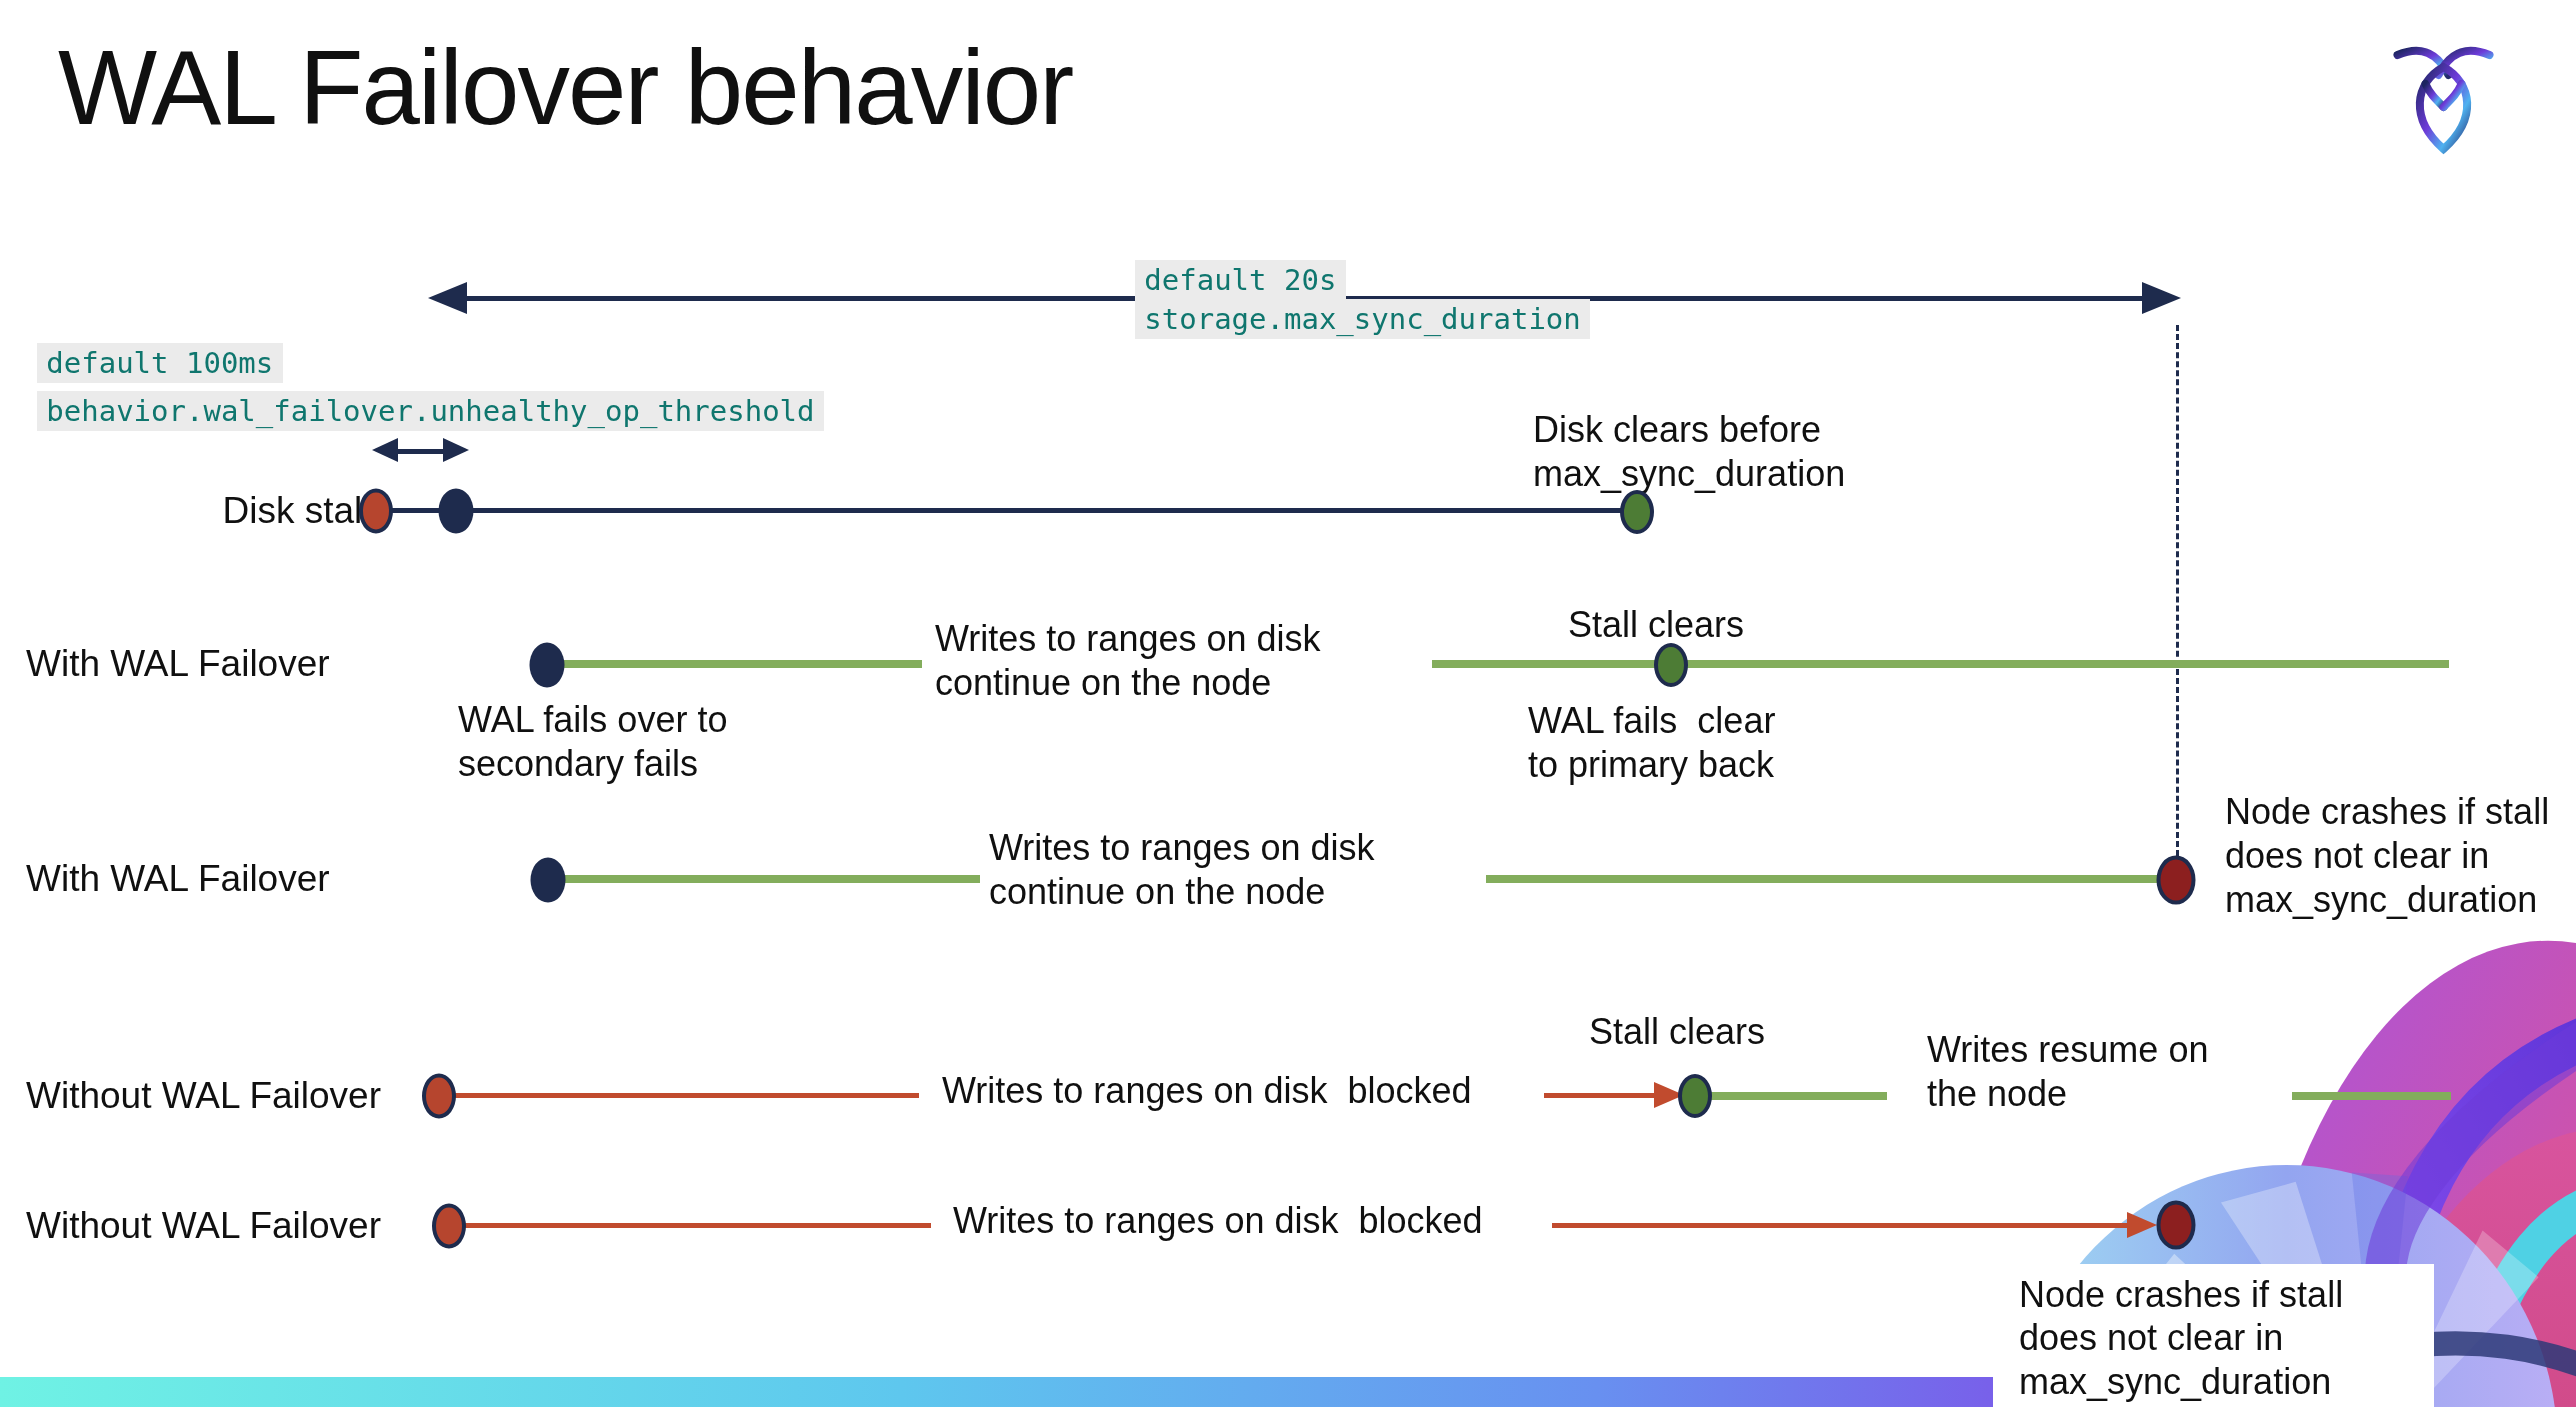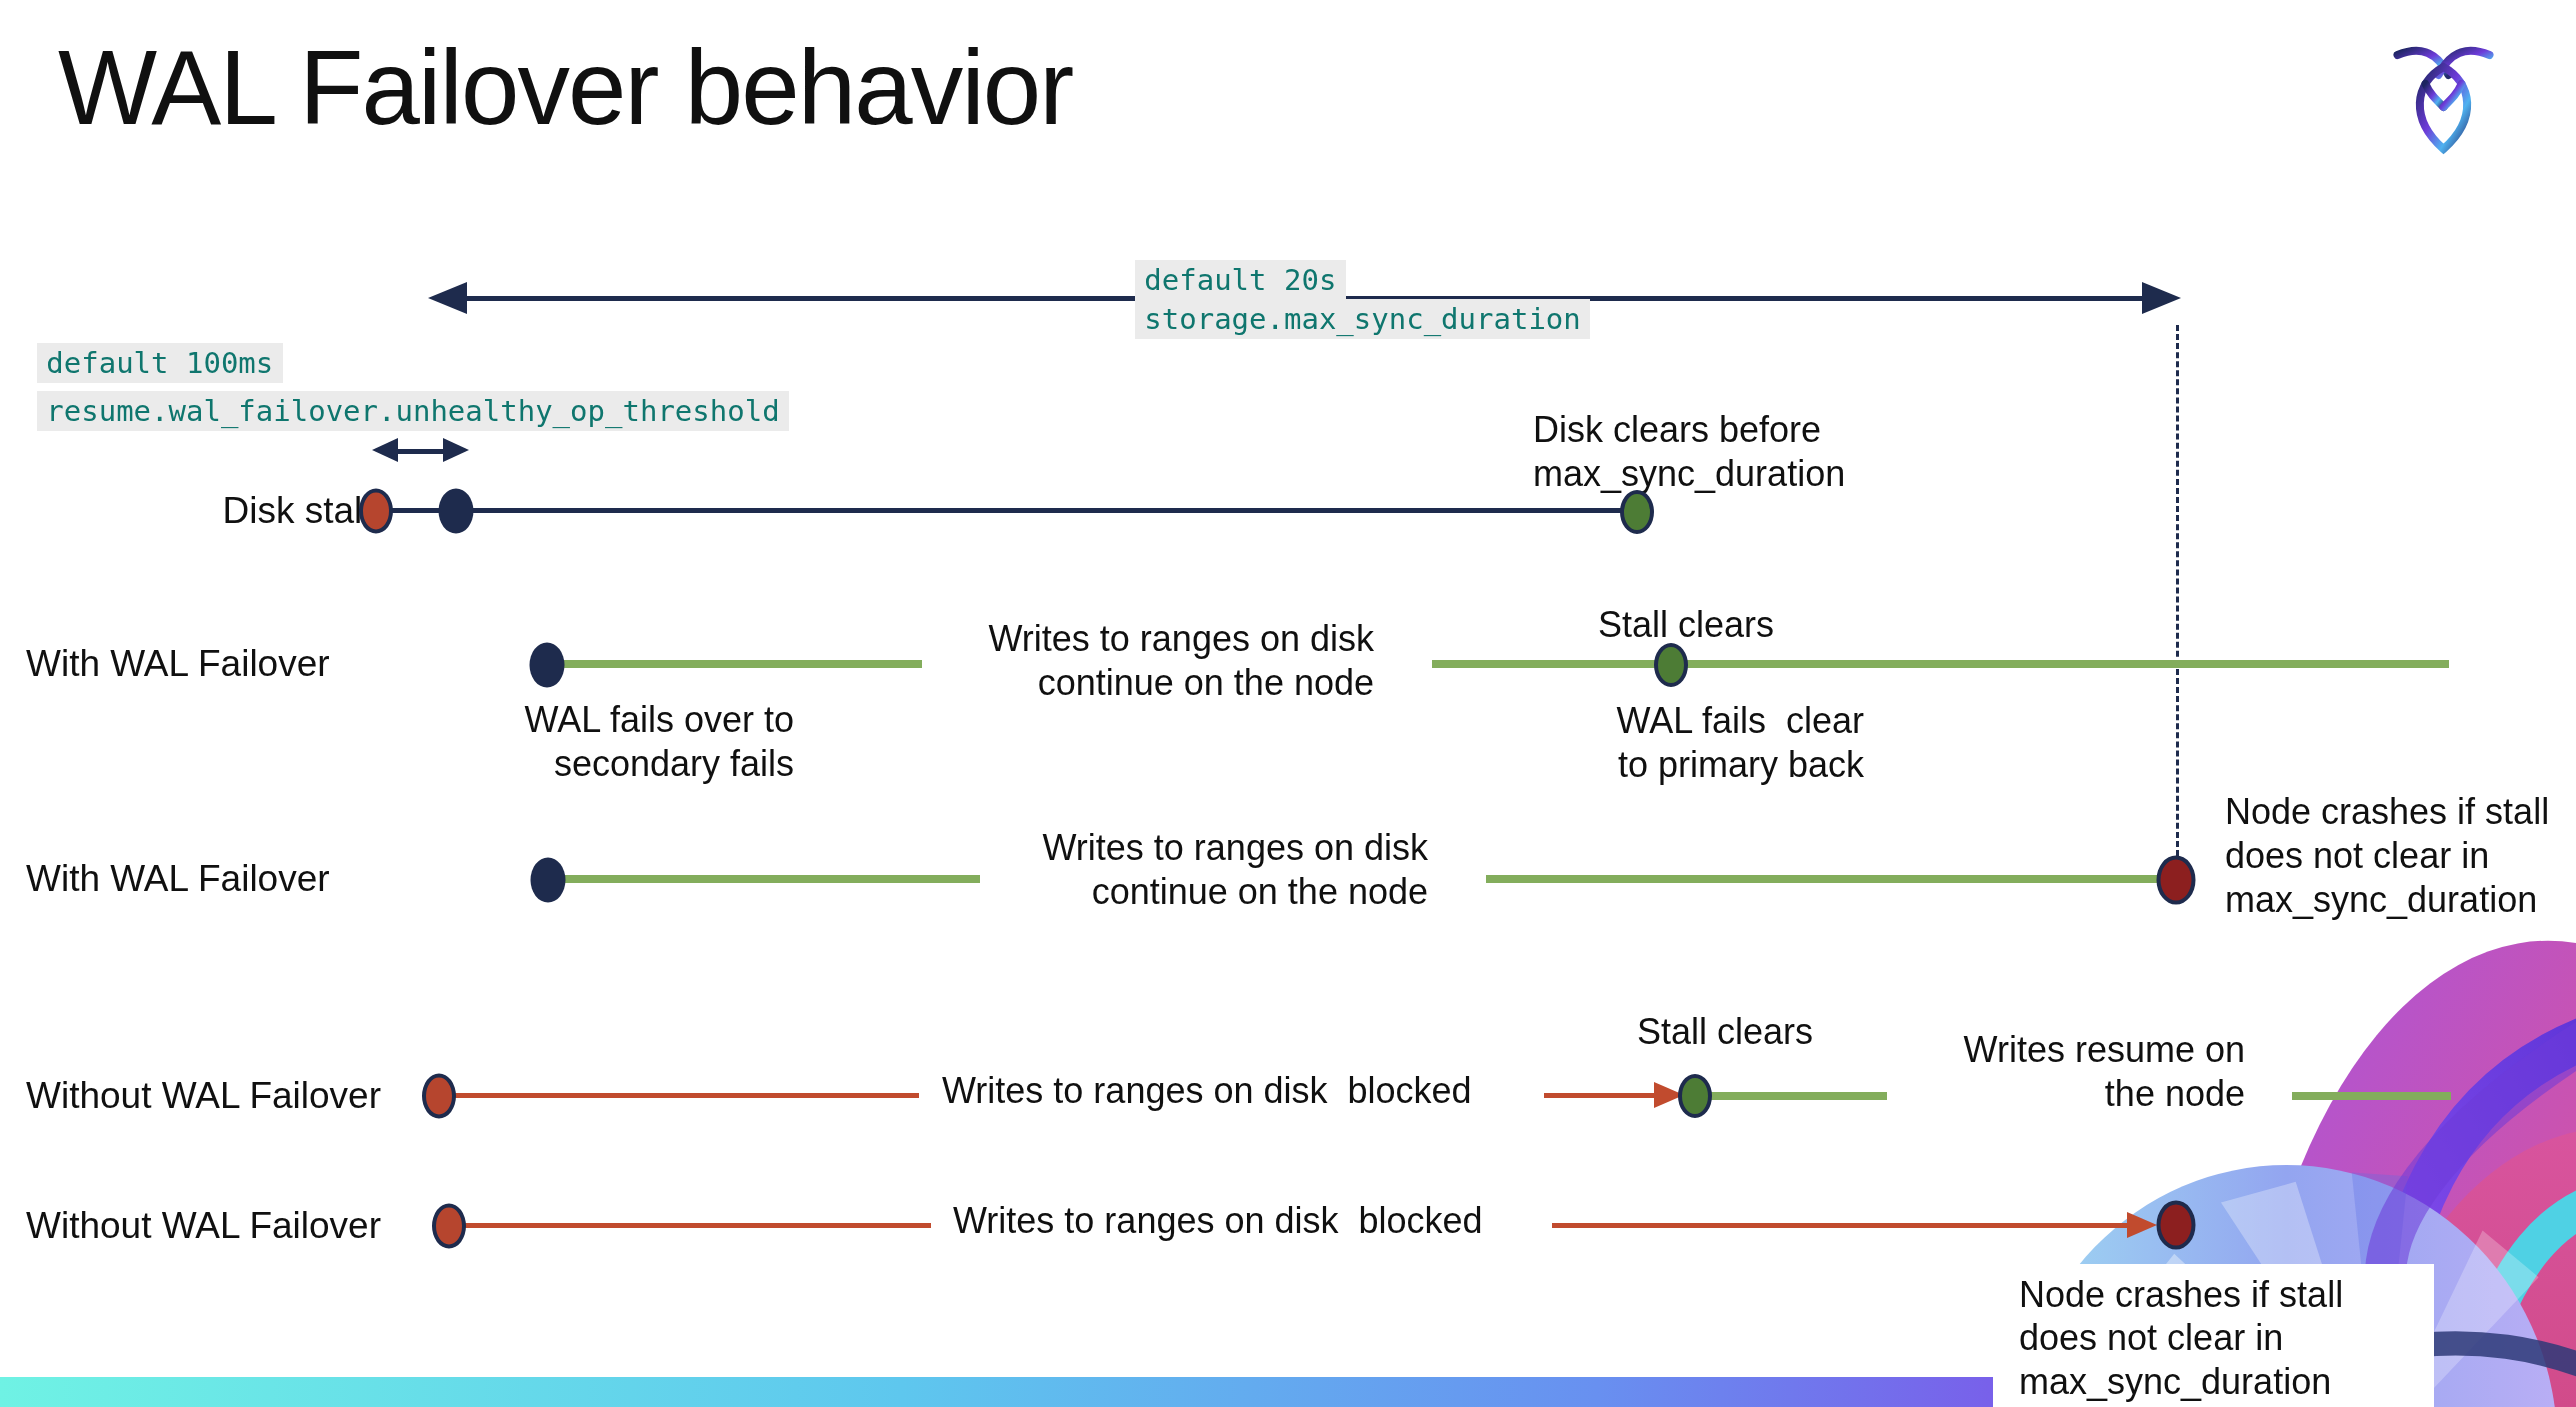--- a/index.html
+++ b/index.html
@@ -20,21 +20,21 @@
   .ah-red{border-top:13px solid transparent;border-bottom:13px solid transparent;border-left:30px solid var(--red_line,#c14b2e);}
   
   .dot{position:absolute;transform:translate(-50%,-50%);border-radius:50%;box-sizing:border-box;z-index:4;}
   .dot-navy{width:35px;height:45px;background:var(--navy,#1e2b4d);}
   .dot-green{width:34px;height:44px;background:var(--green_dot,#4d7c35);border:4.7px solid var(--navy,#1e2b4d);}
   .dot-red{width:34px;height:45px;background:var(--red_dot,#b6452e);border:4.7px solid var(--navy,#1e2b4d);}
   .dot-maroon{width:39px;height:49px;background:var(--maroon_dot,#8c1f1f);border:4.7px solid var(--navy,#1e2b4d);}
   
   .rowlabel{position:absolute;font-size:37px;line-height:1.2;z-index:3;}
   .ann{position:absolute;font-size:36px;line-height:1.22;z-index:3;}
-  .center{text-align:right;}
+  .center{text-align:left;}
   .right{text-align:right;}
   .keepspace{white-space:pre-wrap;}
   .code{position:absolute;font-family:"DejaVu Sans Mono","Liberation Mono",monospace;font-size:29px;
         color:#0f766e;background:var(--code_bg,#ebebeb);padding:2.8px 9.3px;white-space:nowrap;z-index:4;}
   
   .bar{position:absolute;left:0;top:1377px;width:2576px;height:31px;z-index:1;
        background:linear-gradient(90deg,var(--bar_aqua,#6ff2e4) 0%,#5ec7ee 35%,var(--bar_indigo,#6890f0) 62%,var(--bar_purple,#7d52e8) 82%,var(--bar_purple,#7d52e8) 100%);}
   .whitebox{position:absolute;left:1993px;top:1264px;width:441px;height:144px;background:#ffffff;z-index:5;}
   .whitebox .inner{padding:9.3px 0 0 26px;font-size:36px;line-height:1.2;}
   .logo{position:absolute;left:2393px;top:43px;z-index:3;}
@@ -104,21 +104,21 @@
   <div class="bar"></div>
 
   <div class="nline" style="left:465px;top:296px;width:1680px;"></div>
   <div class="ah ah-l" style="left:428px;top:282px;"></div>
   <div class="ah ah-r" style="left:2142px;top:282px;"></div>
   <div class="code" style="left:1135px;top:260px;">default 20s</div>
   <div class="code" style="left:1135px;top:299px;">storage.max_sync_duration</div>
   <div class="dashv" style="left:2176px;top:325px;height:531px;"></div>
 
   <div class="code" style="left:37px;top:343px;">default 100ms</div>
-  <div class="code" style="left:37px;top:391px;">resume.wal_failover.unhealthy_op_threshold</div>
+  <div class="code" style="left:37px;top:391px;">behavior.wal_failover.unhealthy_op_threshold</div>
   <div class="nline" style="left:389px;top:449px;width:67px;"></div>
   <div class="ah ah-ls" style="left:372px;top:438px;"></div>
   <div class="ah ah-rs" style="left:443px;top:438px;"></div>
 
   <div class="rowlabel right" style="left:131px;top:489px;width:258px;">Disk stalls</div>
   <div class="nline" style="left:376px;top:508px;width:1261px;"></div>
   <div class="dot dot-red" style="left:376px;top:511px;"></div>
   <div class="dot dot-navy" style="left:456px;top:511px;"></div>
   <div class="dot dot-green" style="left:1637px;top:512px;"></div>
   <div class="ann" style="left:1533px;top:408px;width:355px;">

